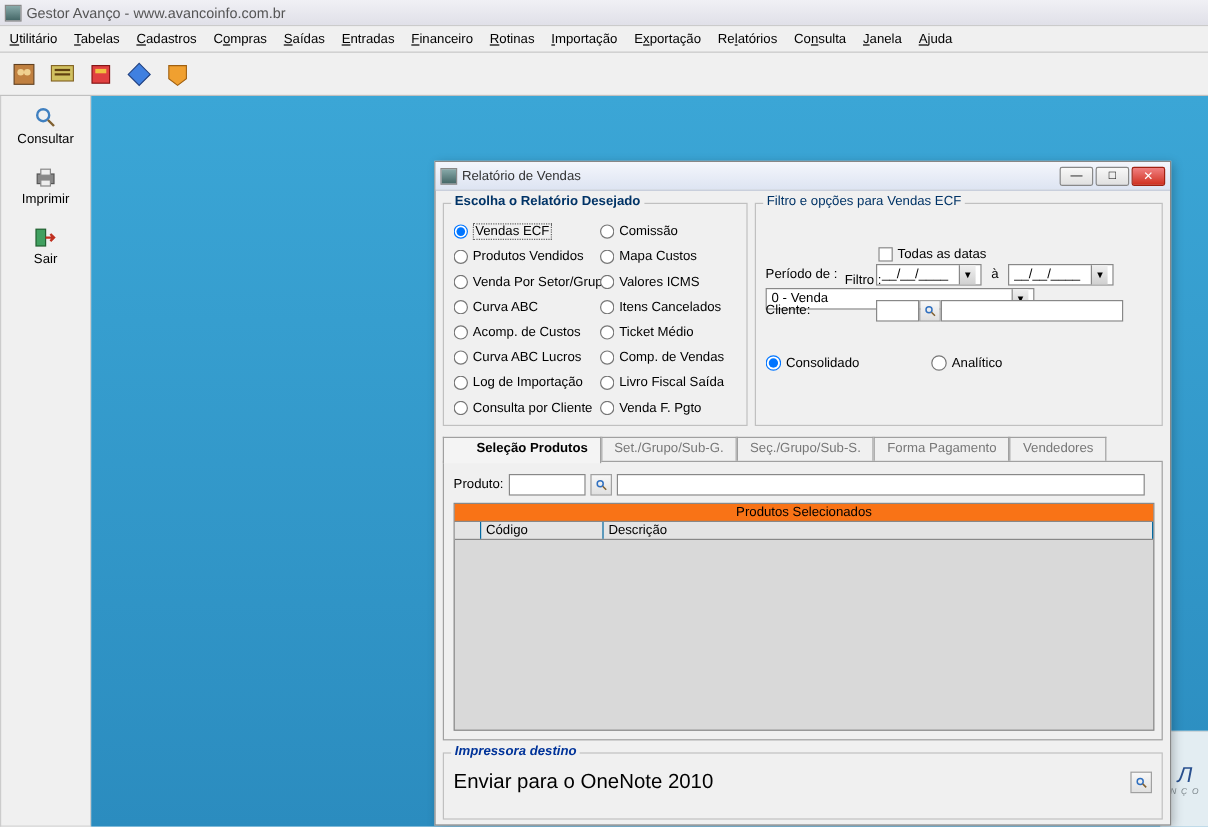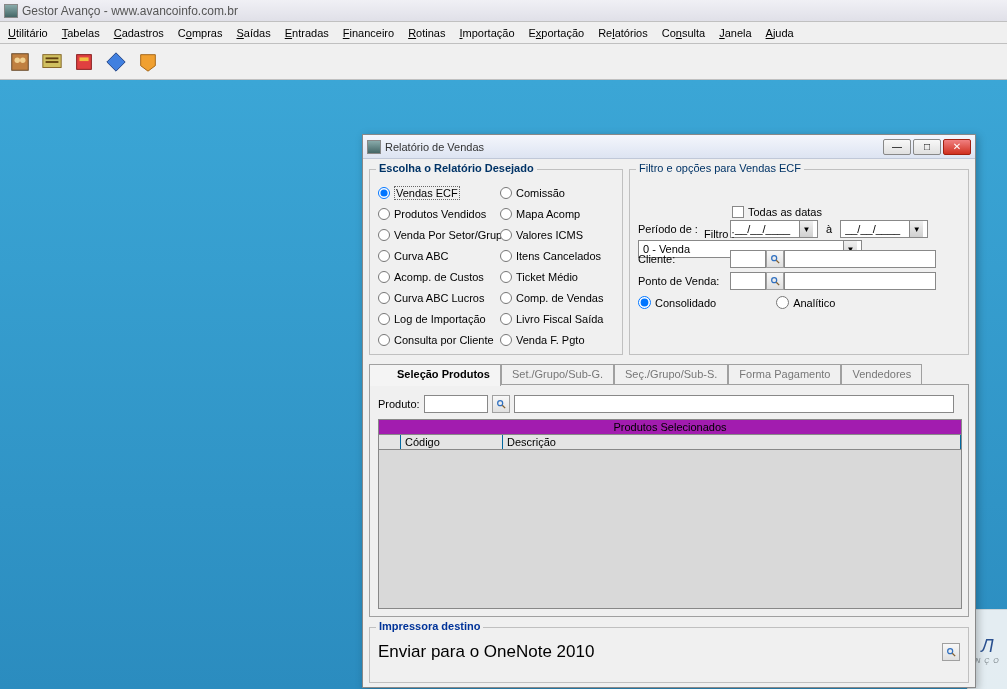--- a/index.html
+++ b/index.html
@@ -64,30 +64,30 @@
 .tab.active { background: #f4f4f4; color: #000; font-weight: bold; z-index: 2; padding-left: 27px; }
 .tab-panel { position: absolute; left: 6px; top: 249px; width: 600px; height: 233px; border: 1px solid #a0a0a0; background: #f0f0f0; }
 
 
 .prod-row { position: absolute; left: 8px; top: 10px; display: flex; align-items: center; gap: 4px; }
 .prod-row label { font-size: 11px; }
 .prod-input { width: 64px; height: 18px; border: 1px solid #888; background: #fff; }
 .prod-desc { width: 440px; height: 18px; border: 1px solid #888; background: #fff; }
 
 .grid-box { position: absolute; left: 8px; top: 34px; width: 584px; height: 190px; border: 1px solid #888; background: #d9d9d9; }
-.grid-title { text-align: center; background: #a21caf; border-bottom: 1px solid #888; font-size: 11px; padding: 1px 0; }
+.grid-title { text-align: center; background: #f97316; border-bottom: 1px solid #888; font-size: 11px; padding: 1px 0; }
 .grid-headers { display: flex; background: #e4e4e4; border-bottom: 1px solid #888; }
 .gh { border-right: 1px solid #0369a1; padding: 1px 4px; font-size: 11px; }
 .gh.sel { width: 22px; }
 .gh.cod { width: 102px; }
 .gh.desc { flex: 1; }
 
 
 .grp-printer { position: absolute; left: 6px; top: 492px; width: 600px; height: 56px; border: 1px solid #c0c0c0; }
-.grp-printer .grp-title { color: #003399; font-weight: bold; }
+.grp-printer .grp-title { color: #003399; font-style: italic; font-weight: bold; }
 .printer-row { position: absolute; left: 8px; top: 14px; right: 8px; display: flex; align-items: center; }
 .printer-text { flex: 1; font-size: 17px; }
 
 
 .corner-logo { position: absolute; right: 0; bottom: 0; width: 40px; height: 80px; background: #f8f8f8; color: #2a4a8a; font-size: 18px; font-style: italic; display: flex; flex-direction: column; align-items: center; justify-content: center; border-left: 1px solid #ddd; border-top: 1px solid #ddd; opacity: 0.9; }
 .corner-logo small { font-size: 7px; letter-spacing: 1px; color: #888; }
 
 .mag { width:10px; height:10px; }
 </style>
 </head>
@@ -142,20 +142,44 @@
       </svg>
     </div>
   <div class="toolbar-btn">
       <svg viewBox="0 0 24 24">
         <path d="M4 4 L20 4 L20 16 L12 22 L4 16 Z" fill="#f0a030" stroke="#a06010"></path>
       </svg>
     </div>
 </div>
 
 <div class="workspace">
+  <div class="left-panel">
+    <div class="left-btn">
+      <svg class="lbicon" viewBox="0 0 20 20">
+          <circle cx="8" cy="8" r="5" fill="none" stroke="#4080c0" stroke-width="2"></circle>
+          <line x1="12" y1="12" x2="17" y2="17" stroke="#806030" stroke-width="2"></line>
+        </svg>
+      <span>Consultar</span>
+    </div>
+    <div class="left-btn">
+      <svg class="lbicon" viewBox="0 0 20 20">
+          <rect x="3" y="7" width="14" height="8" fill="#888" stroke="#555"></rect>
+          <rect x="6" y="3" width="8" height="5" fill="#eee" stroke="#888"></rect>
+          <rect x="6" y="12" width="8" height="5" fill="#eee" stroke="#888"></rect>
+        </svg>
+      <span>Imprimir</span>
+    </div>
+    <div class="left-btn">
+      <svg class="lbicon" viewBox="0 0 20 20">
+          <rect x="2" y="3" width="8" height="14" fill="#40a060" stroke="#206030"></rect>
+          <path d="M10 10 L17 10 M14 7 L17 10 L14 13" fill="none" stroke="#c03020" stroke-width="2"></path>
+        </svg>
+      <span>Sair</span>
+    </div>
+  </div>
 
   <div class="desk">
     <div class="corner-logo">
       <span>Л</span>
         <small>N Ç O</small>
     </div>
   </div>
 </div>
 
 <div class="dialog">
@@ -205,21 +229,21 @@
           <span>Consulta por Cliente</span>
         </div>
       </div>
     <div class="radio-col right" id="radio-right">
         <div class="radio-row">
           <input type="radio" name="rep" style="">
           <span>Comissão</span>
         </div>
         <div class="radio-row">
           <input type="radio" name="rep" style="">
-          <span>Mapa Acomp</span>
+          <span>Mapa Custos</span>
         </div>
         <div class="radio-row">
           <input type="radio" name="rep" style="">
           <span>Valores ICMS</span>
         </div>
         <div class="radio-row">
           <input type="radio" name="rep" style="">
           <span>Itens Cancelados</span>
         </div>
         <div class="radio-row">
@@ -275,31 +299,20 @@
       <div class="small-input"></div>
       <div class="lookup-btn">
           <svg class="mag" viewBox="0 0 12 12">
             <circle cx="5" cy="5" r="3" fill="none" stroke="#3070c0" stroke-width="1.5"></circle>
             <line x1="7.5" y1="7.5" x2="11" y2="11" stroke="#806030" stroke-width="1.5"></line>
           </svg>
         </div>
       <div class="long-input"></div>
     </div>
 
-    <div class="filter-row" style="left:8px; top:102px;">
-      <span style="width:92px">Ponto de Venda:</span>
-      <div class="small-input"></div>
-      <div class="lookup-btn">
-          <svg class="mag" viewBox="0 0 12 12">
-            <circle cx="5" cy="5" r="3" fill="none" stroke="#3070c0" stroke-width="1.5"></circle>
-            <line x1="7.5" y1="7.5" x2="11" y2="11" stroke="#806030" stroke-width="1.5"></line>
-          </svg>
-        </div>
-      <div class="long-input"></div>
-    </div>
 
     <div class="filter-row" style="left:8px; top:126px;">
       <input type="radio" checked="" style="margin-right: 4px;">
       <span>Consolidado</span>
       <input type="radio" style="margin: 0px 4px 0px 60px;">
       <span>Analítico</span>
     </div>
   </div>
 
   <div class="tabstrip">

